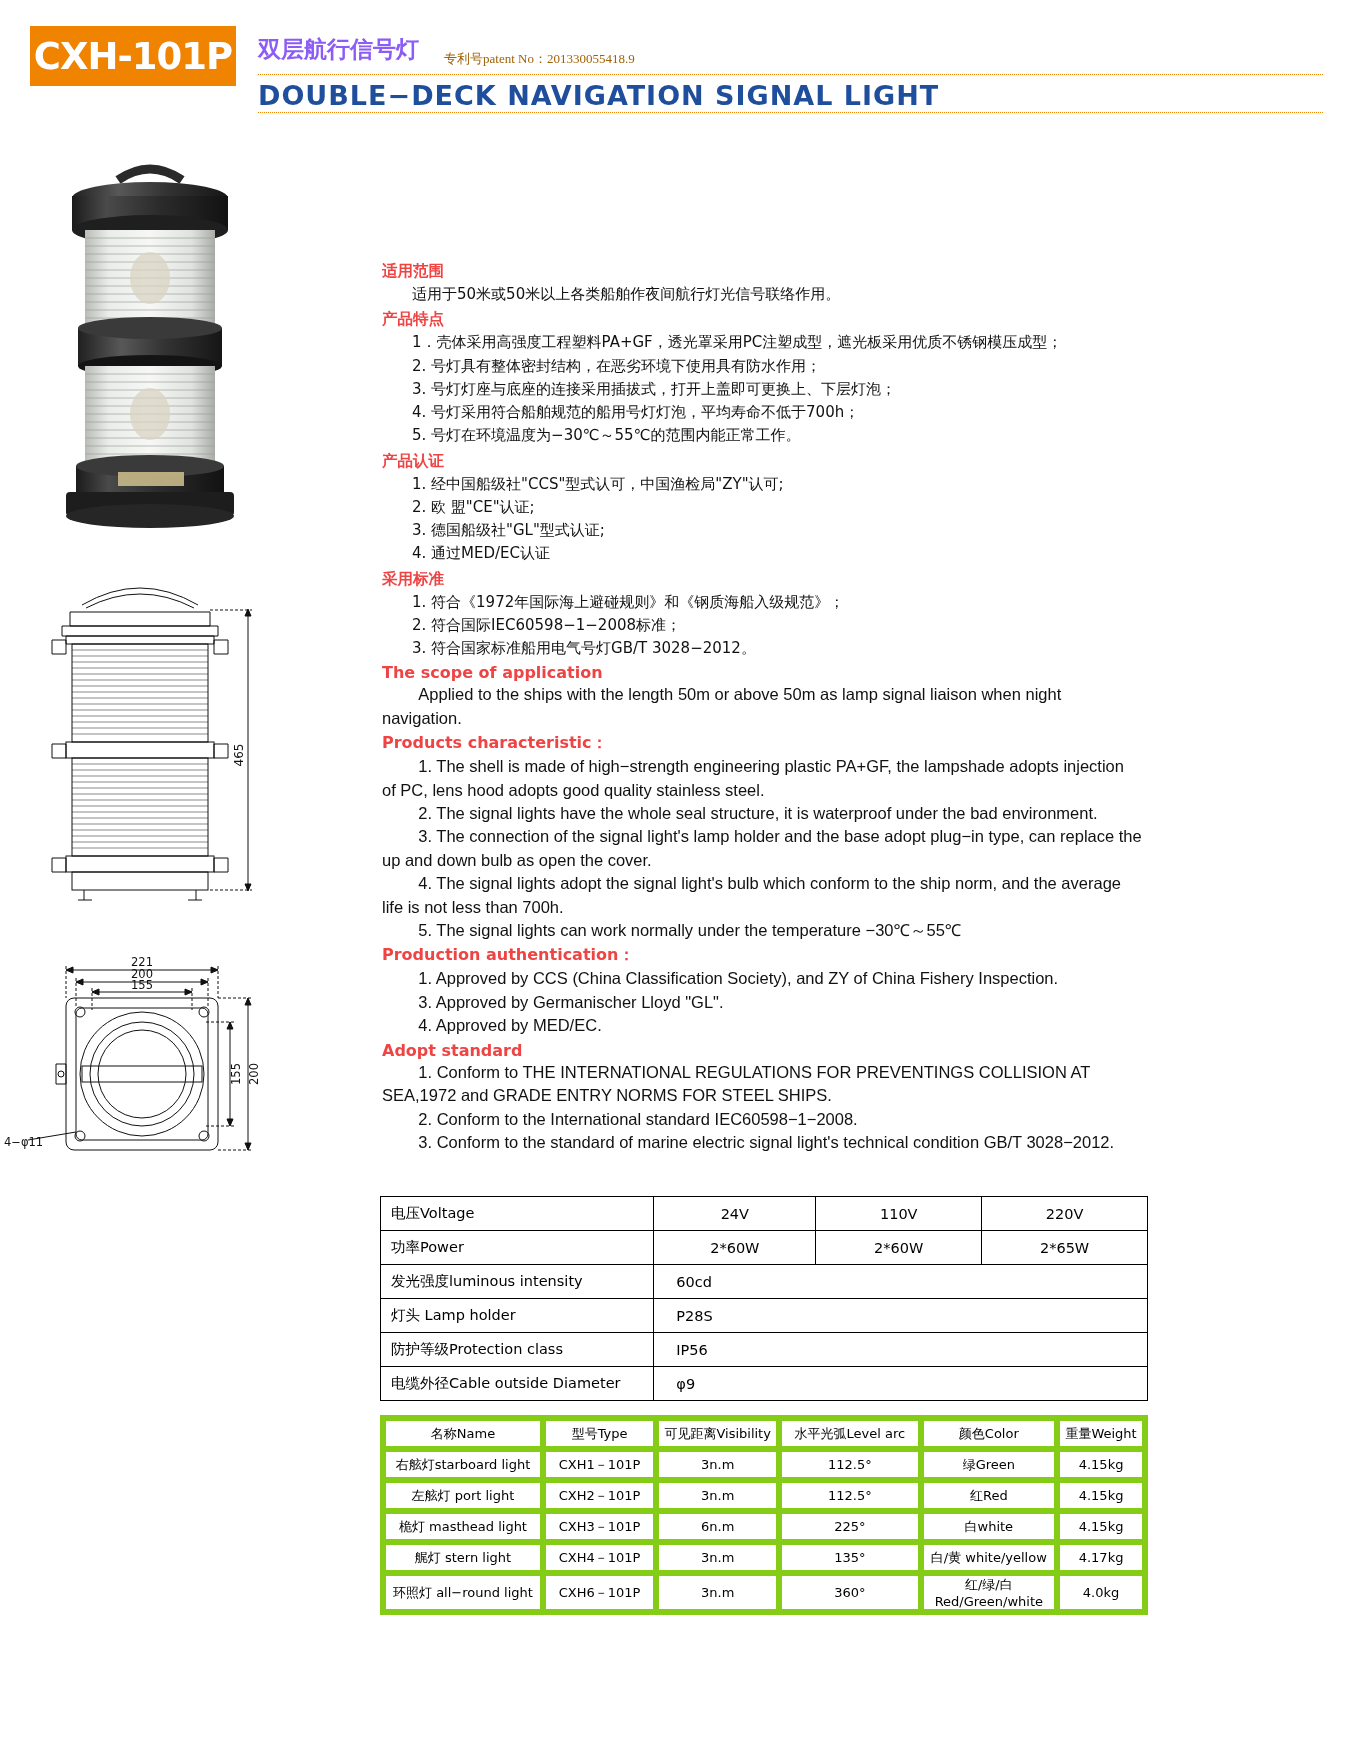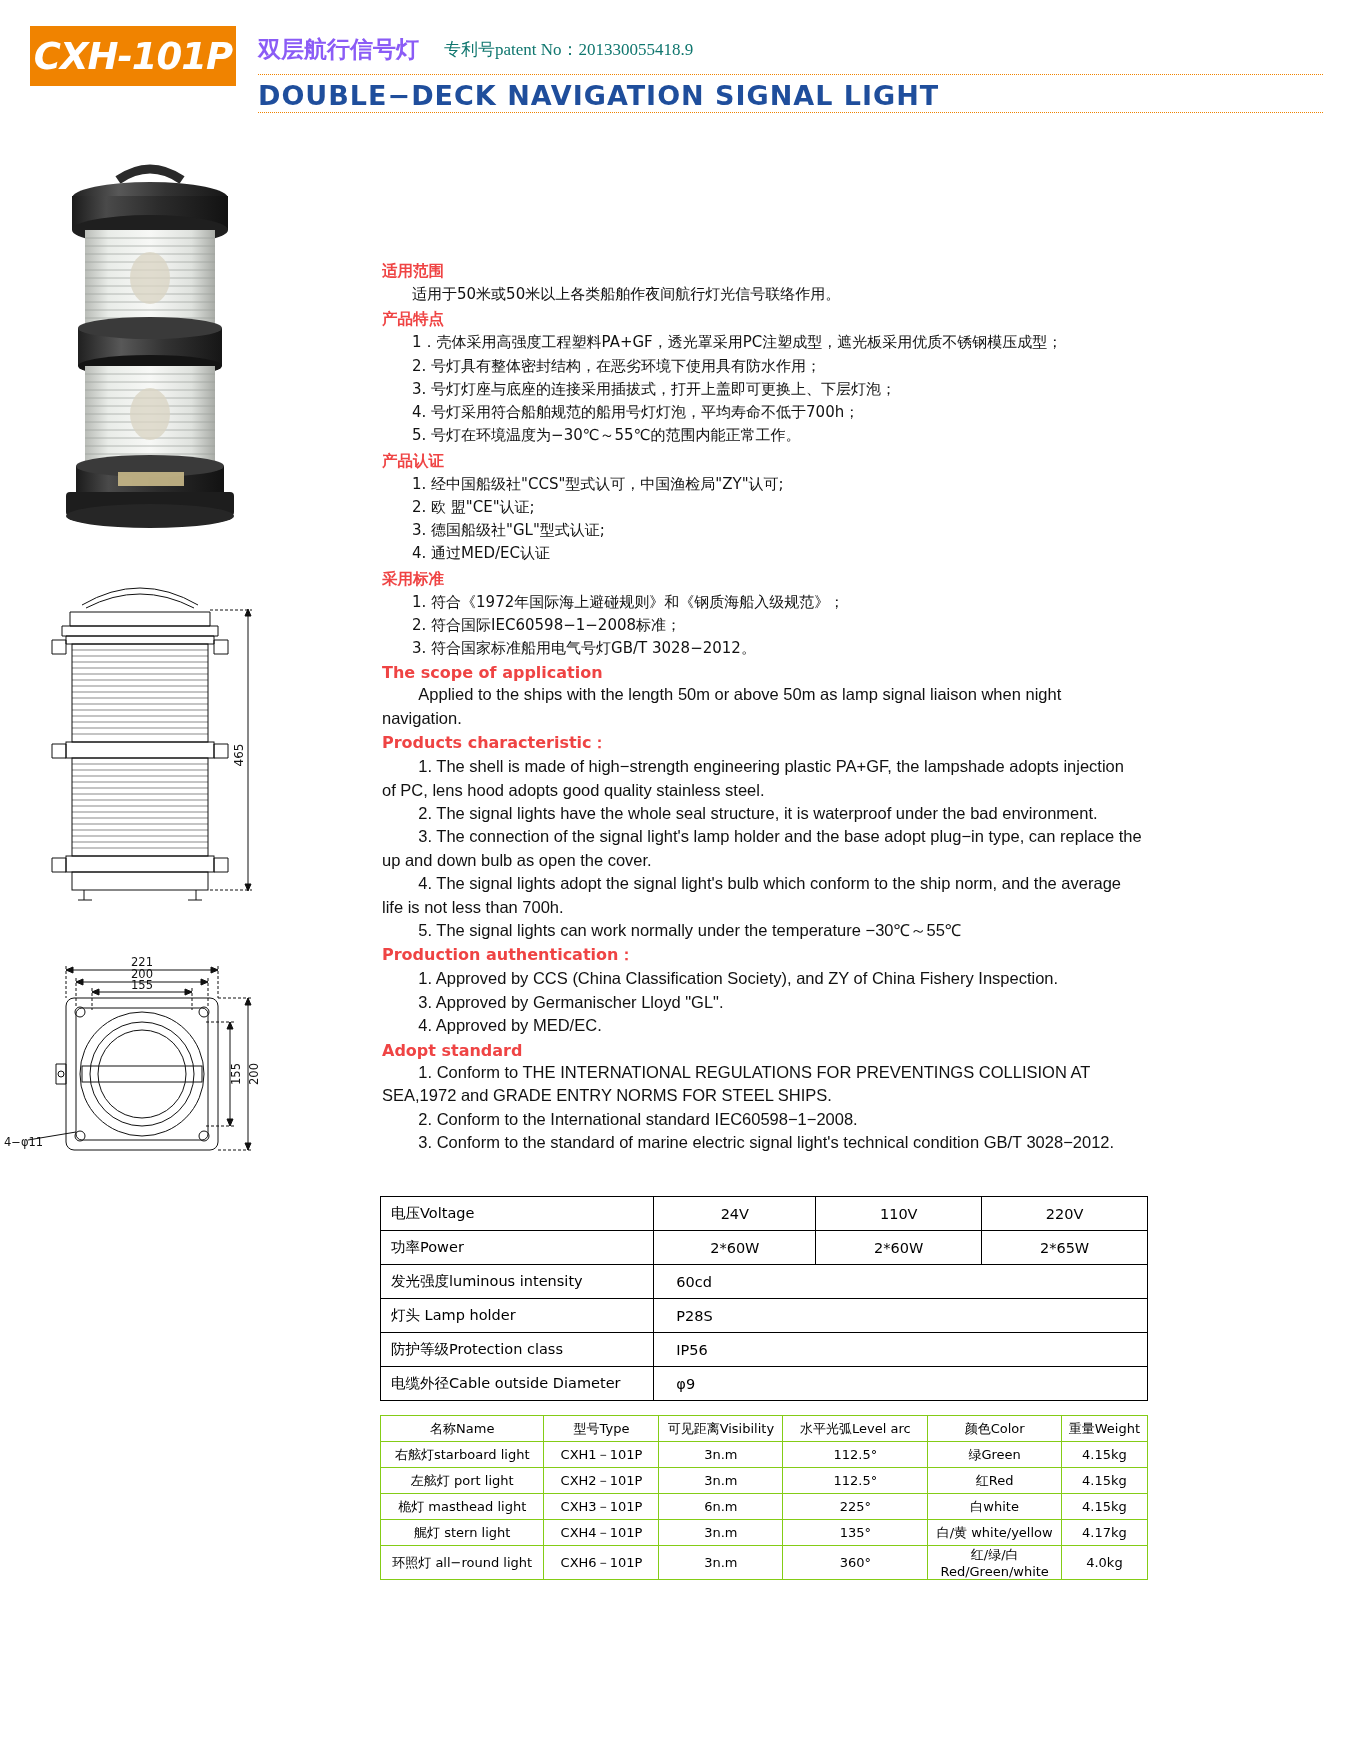--- a/index.html
+++ b/index.html
@@ -15,30 +15,29 @@
   .header{position:relative;height:112px;}
   .hdr-bar{
     position:absolute;left:30px;top:26px;width:206px;height:60px;
     background:#F08300;
   }
   .hdr-model{
     position:absolute;left:0;top:0;width:206px;height:60px;
     display:flex;align-items:center;justify-content:center;
     color:#fff;font-family:"DejaVu Sans",sans-serif;
     font-weight:bold;font-size:37px;letter-spacing:-1px;
-    font-style:italic;
     text-align:center;
   }
   .hdr-cn{
     position:absolute;left:258px;top:34px;
     font-family:"DejaVu Sans",sans-serif;font-weight:bold;font-size:23px;color:#8b5cf6;
   }
   .hdr-patent{
-    position:absolute;left:444px;top:38px;
-    font-family:"Liberation Serif",serif;font-size:17px;color:#0f766e;
+    position:absolute;left:444px;top:50px;
+    font-family:"Liberation Serif",serif;font-size:13px;color:#a16207;
   }
   .hdr-en{
     position:absolute;left:258px;top:80px;
     font-family:"DejaVu Sans",sans-serif;font-weight:bold;font-size:27px;color:#1F4E9C;
     letter-spacing:1px;
   }
   .hdr-rule{
     position:absolute;left:258px;top:74px;width:1065px;height:0;
     border-top:1px dotted #F08300;
   }
@@ -88,21 +87,21 @@
     padding:0 10px;
   }
   .spec-table td.lbl{width:262px;}
   .spec-table td.v1{width:146px;text-align:center;}
   .spec-table td.v2{width:150px;text-align:center;}
   .spec-table td.v3{width:150px;text-align:center;}
   .spec-table td.vspan{text-align:left;padding-left:22px;}
 
   .type-table{width:768px;margin-top:14px;}
   .type-table td,.type-table th{
-    border:1px solid #84cc16;
+    border:6px solid #84cc16;
     height:25px;
     font-size:13px;
     font-family:"DejaVu Sans",sans-serif;
     text-align:center;
     font-weight:normal;
     padding:0 2px;
   }
   .type-table .c0{width:166px;}
   .type-table .c1{width:116px;}
   .type-table .c2{width:124px;}

